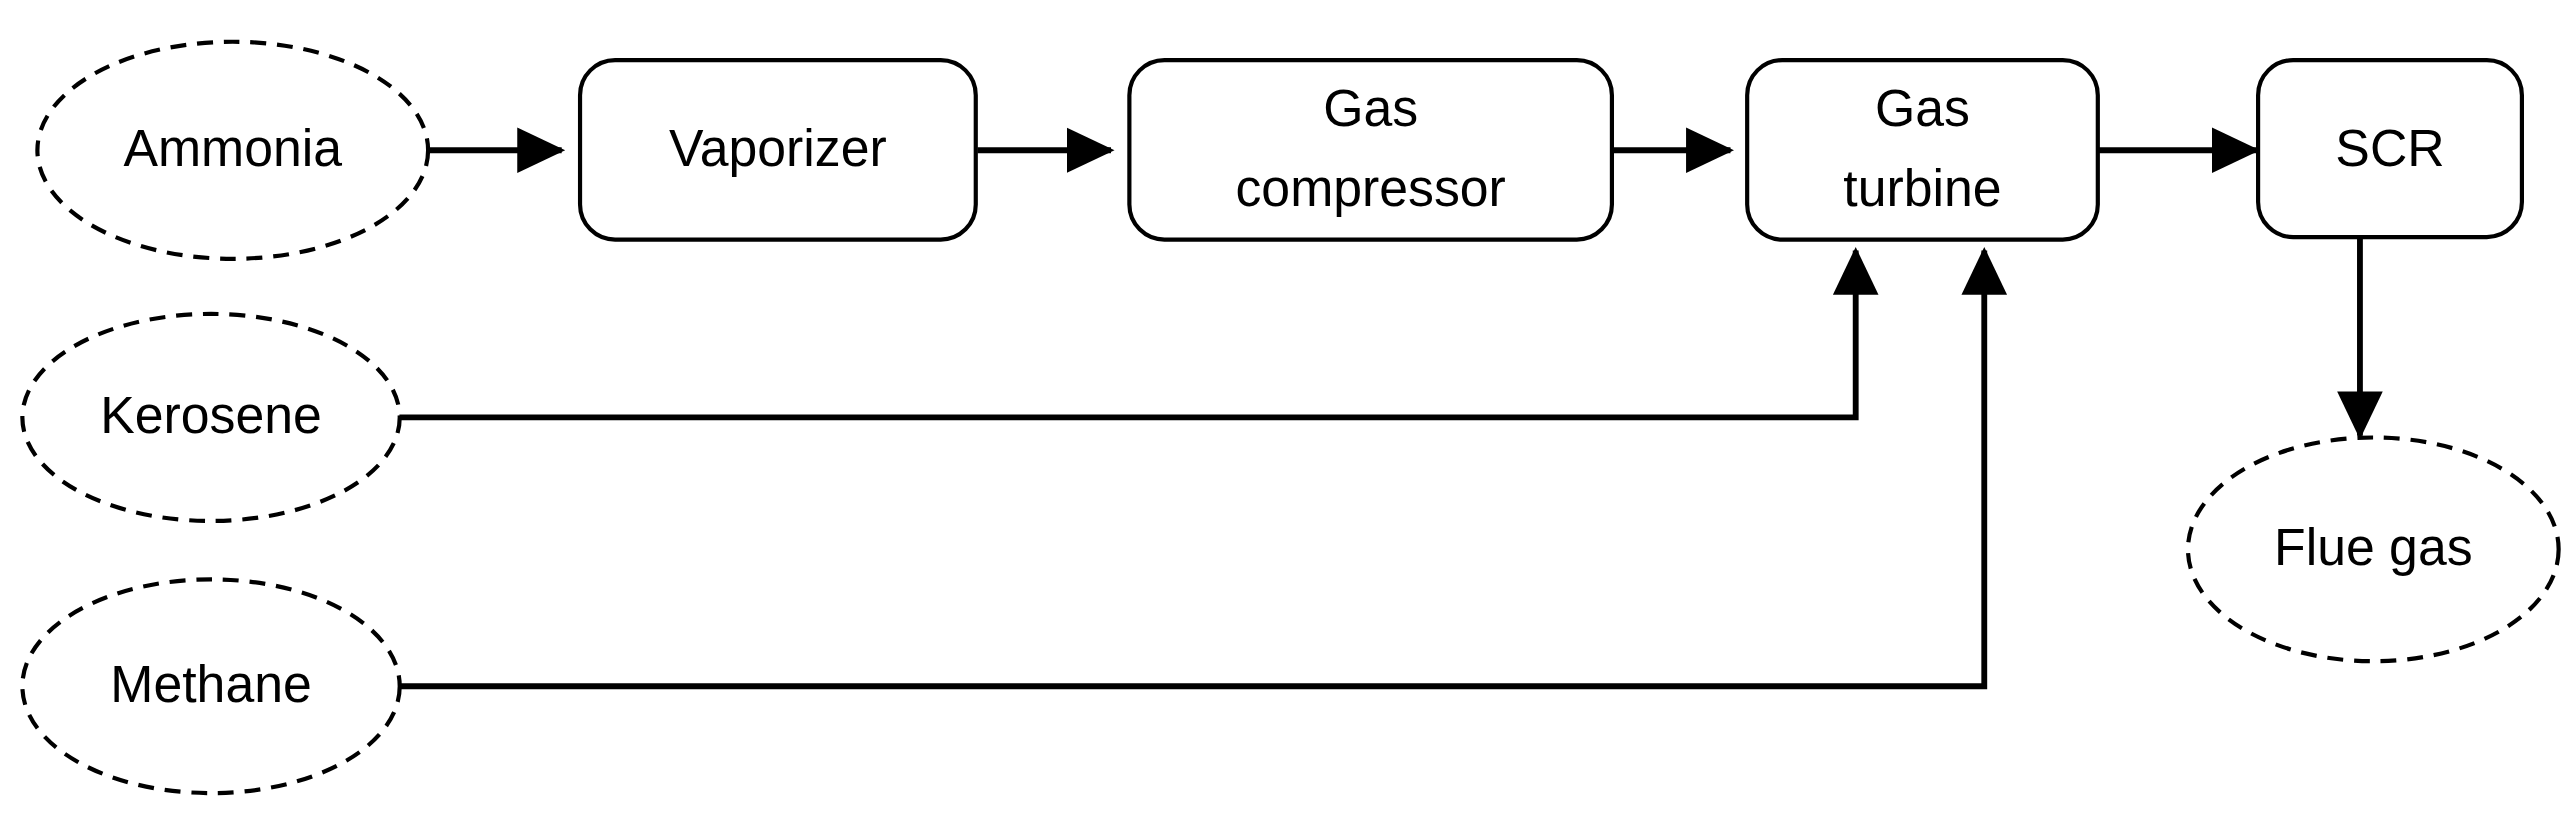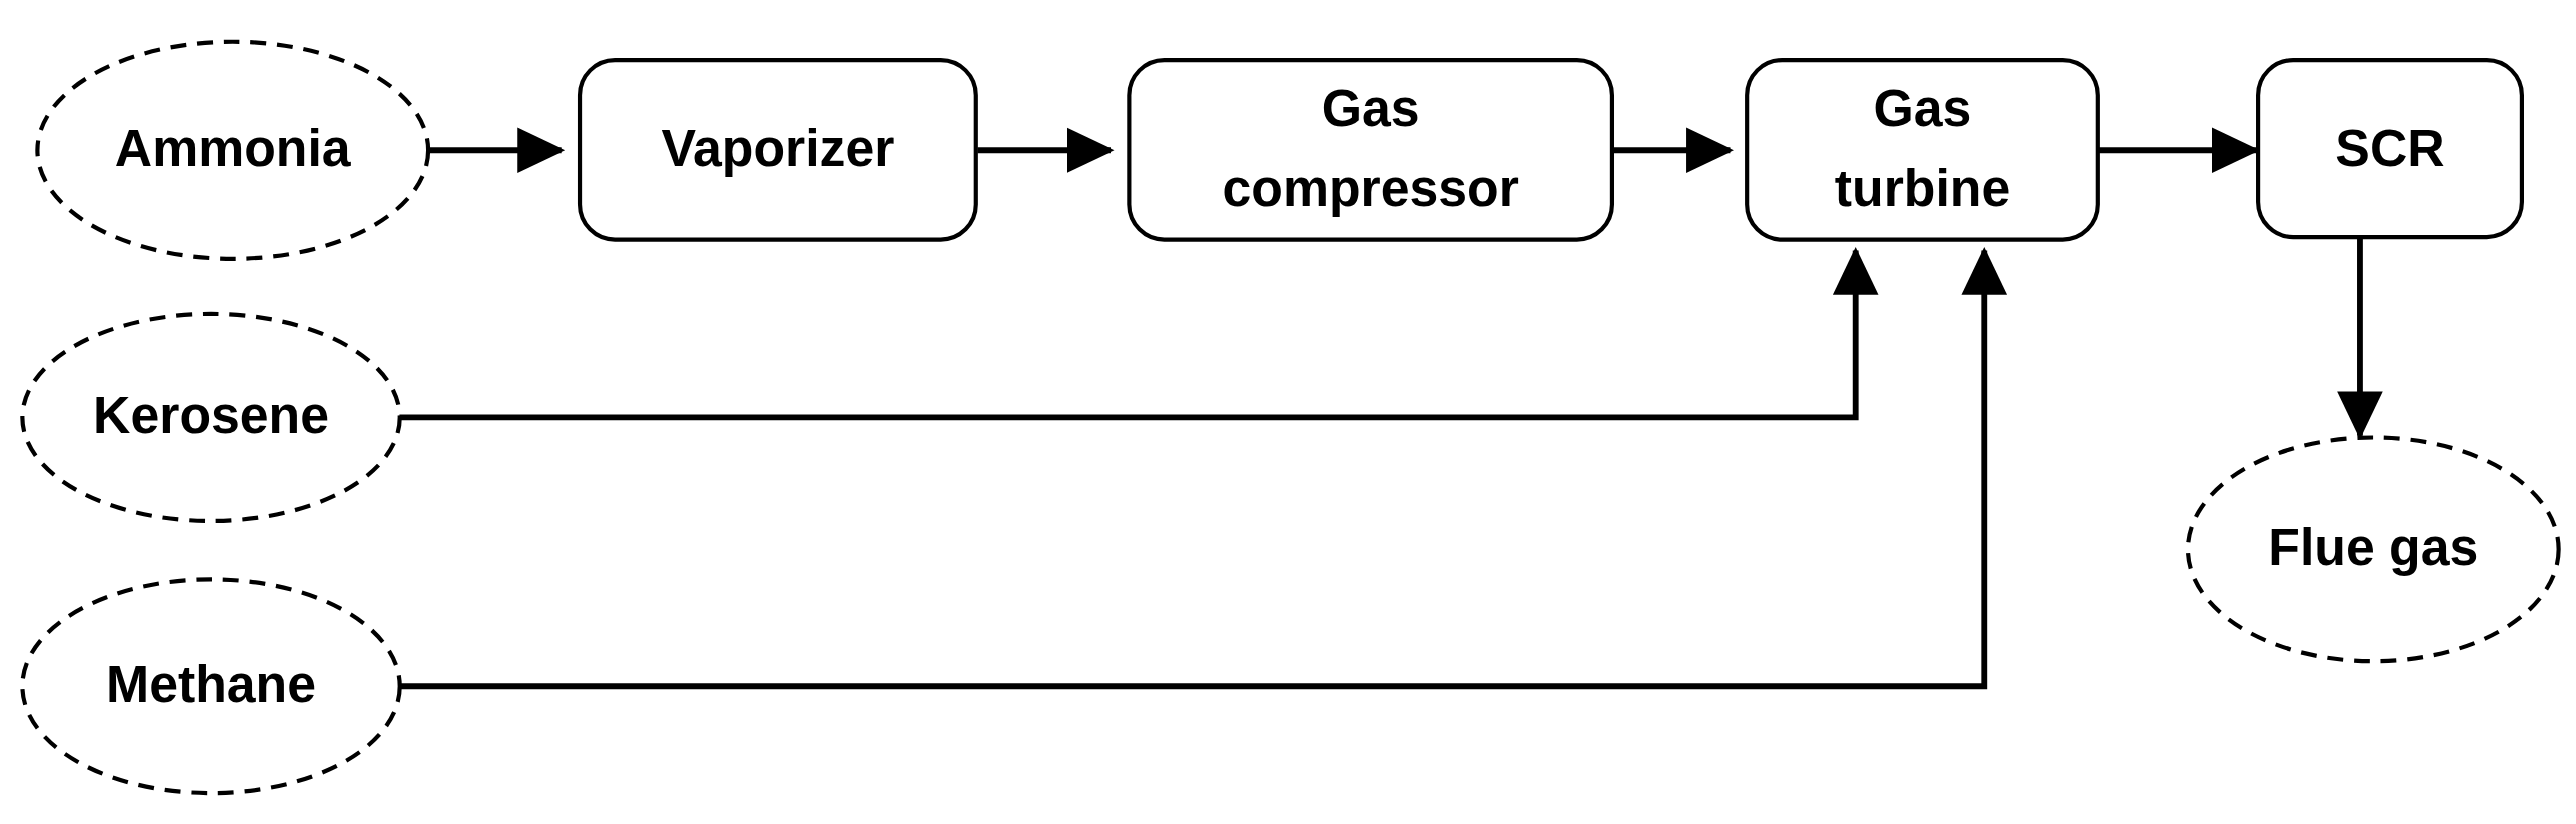--- a/index.html
+++ b/index.html
@@ -10,21 +10,20 @@
   }
   body {
     font-family: "Liberation Sans", sans-serif;
   }
   #diagram-root {
     position: relative;
     width: 2576px;
     height: 824px;
     background: #ffffff;
     overflow: hidden;
-    font-weight: bold;
   }
   #flow-svg {
     position: absolute;
     top: 0;
     left: 0;
     width: 2576px;
     height: 824px;
   }
   .node-shape {
     fill: #ffffff;

